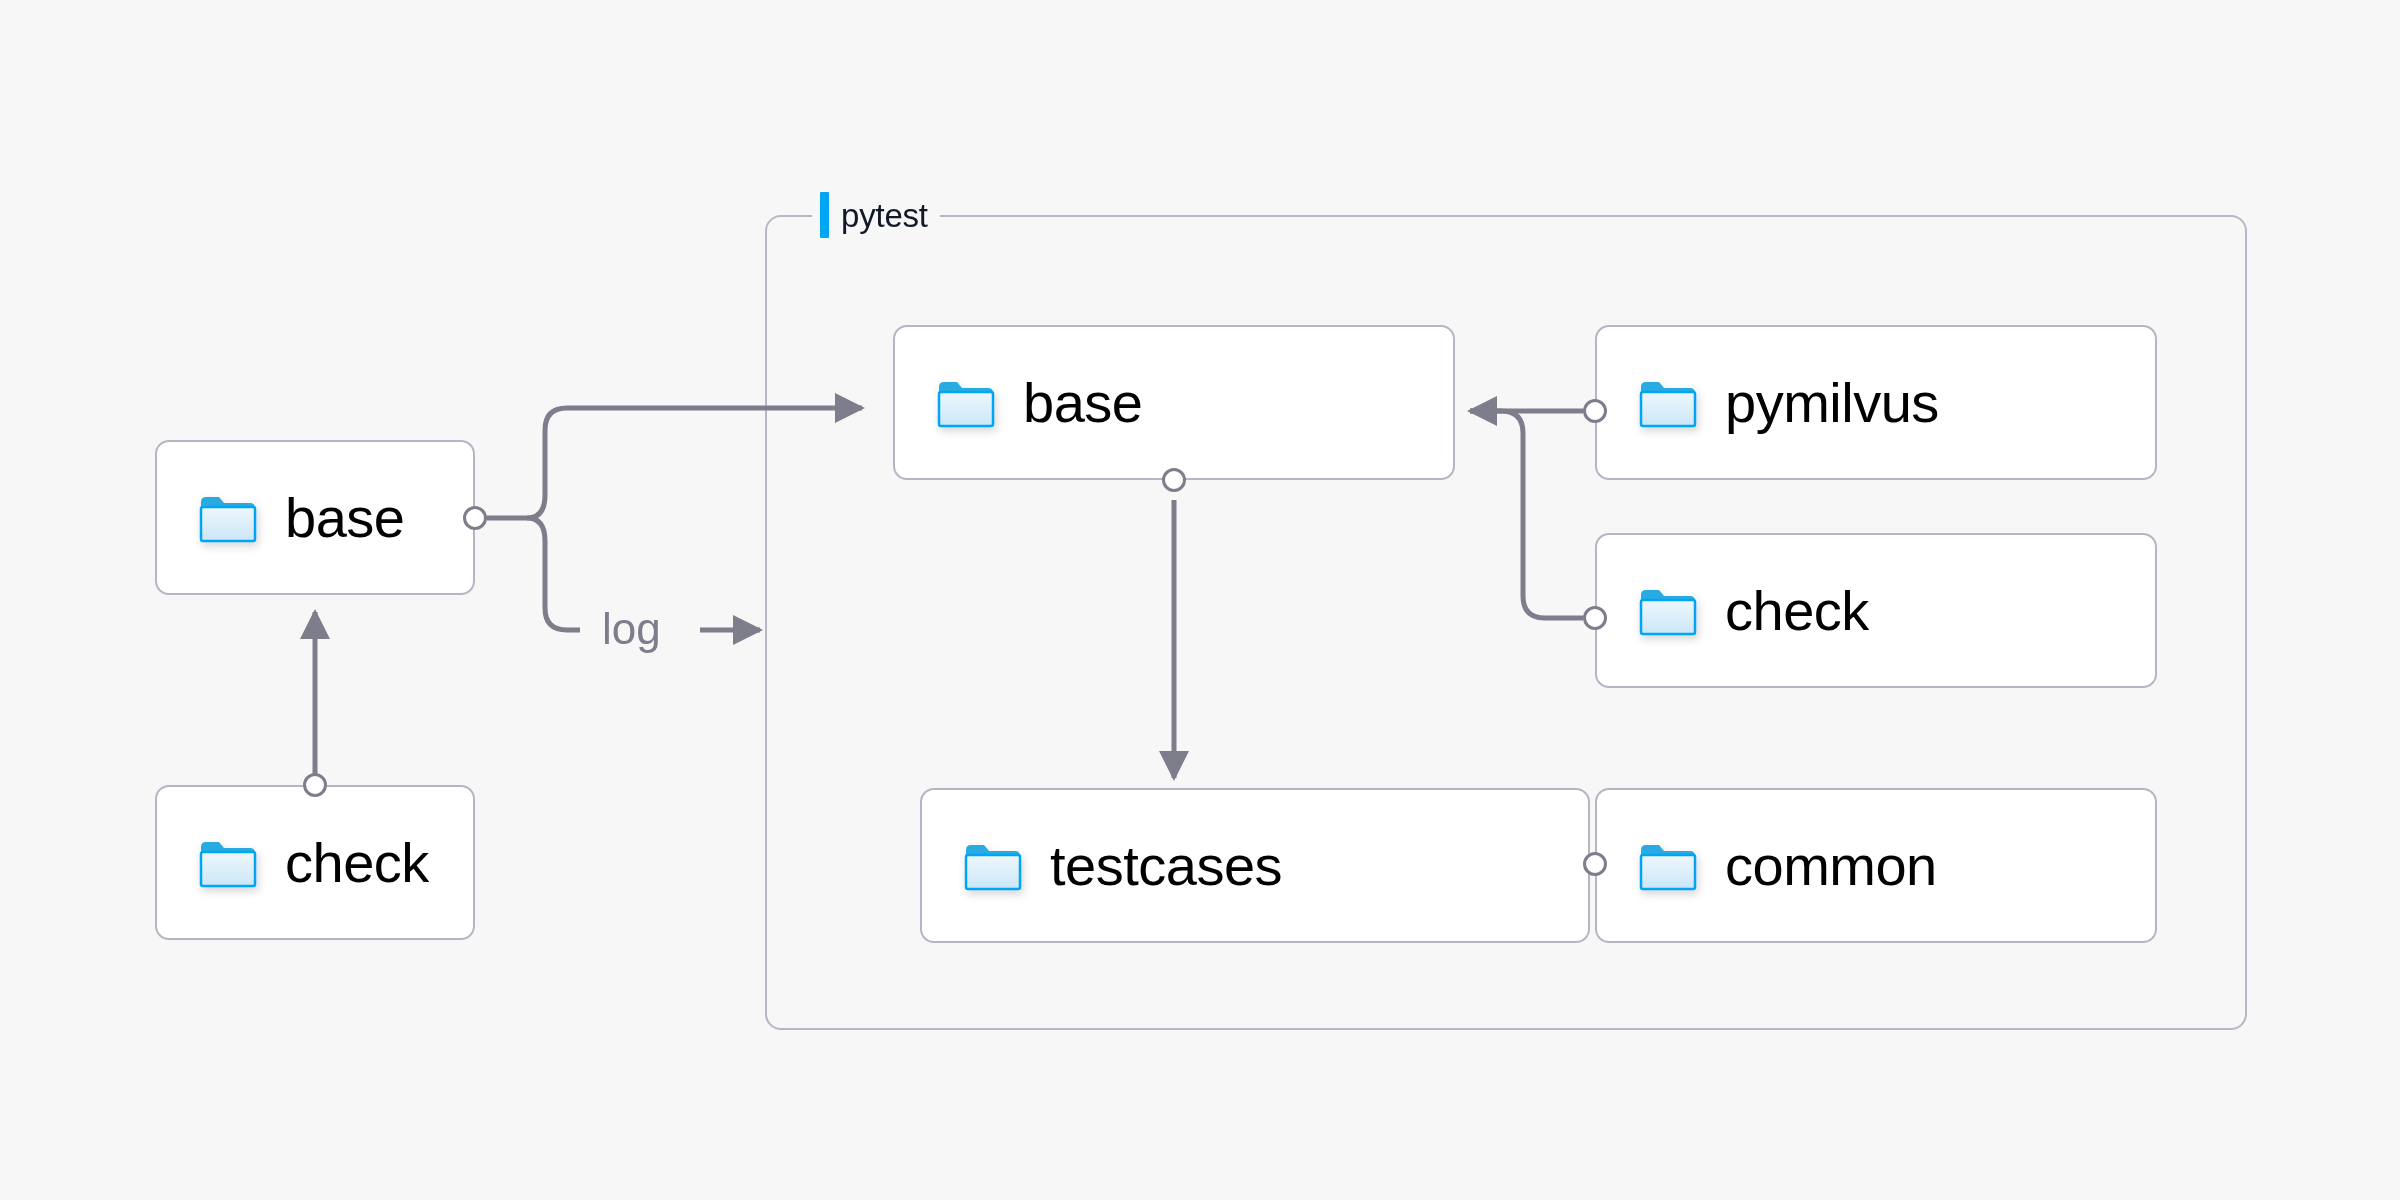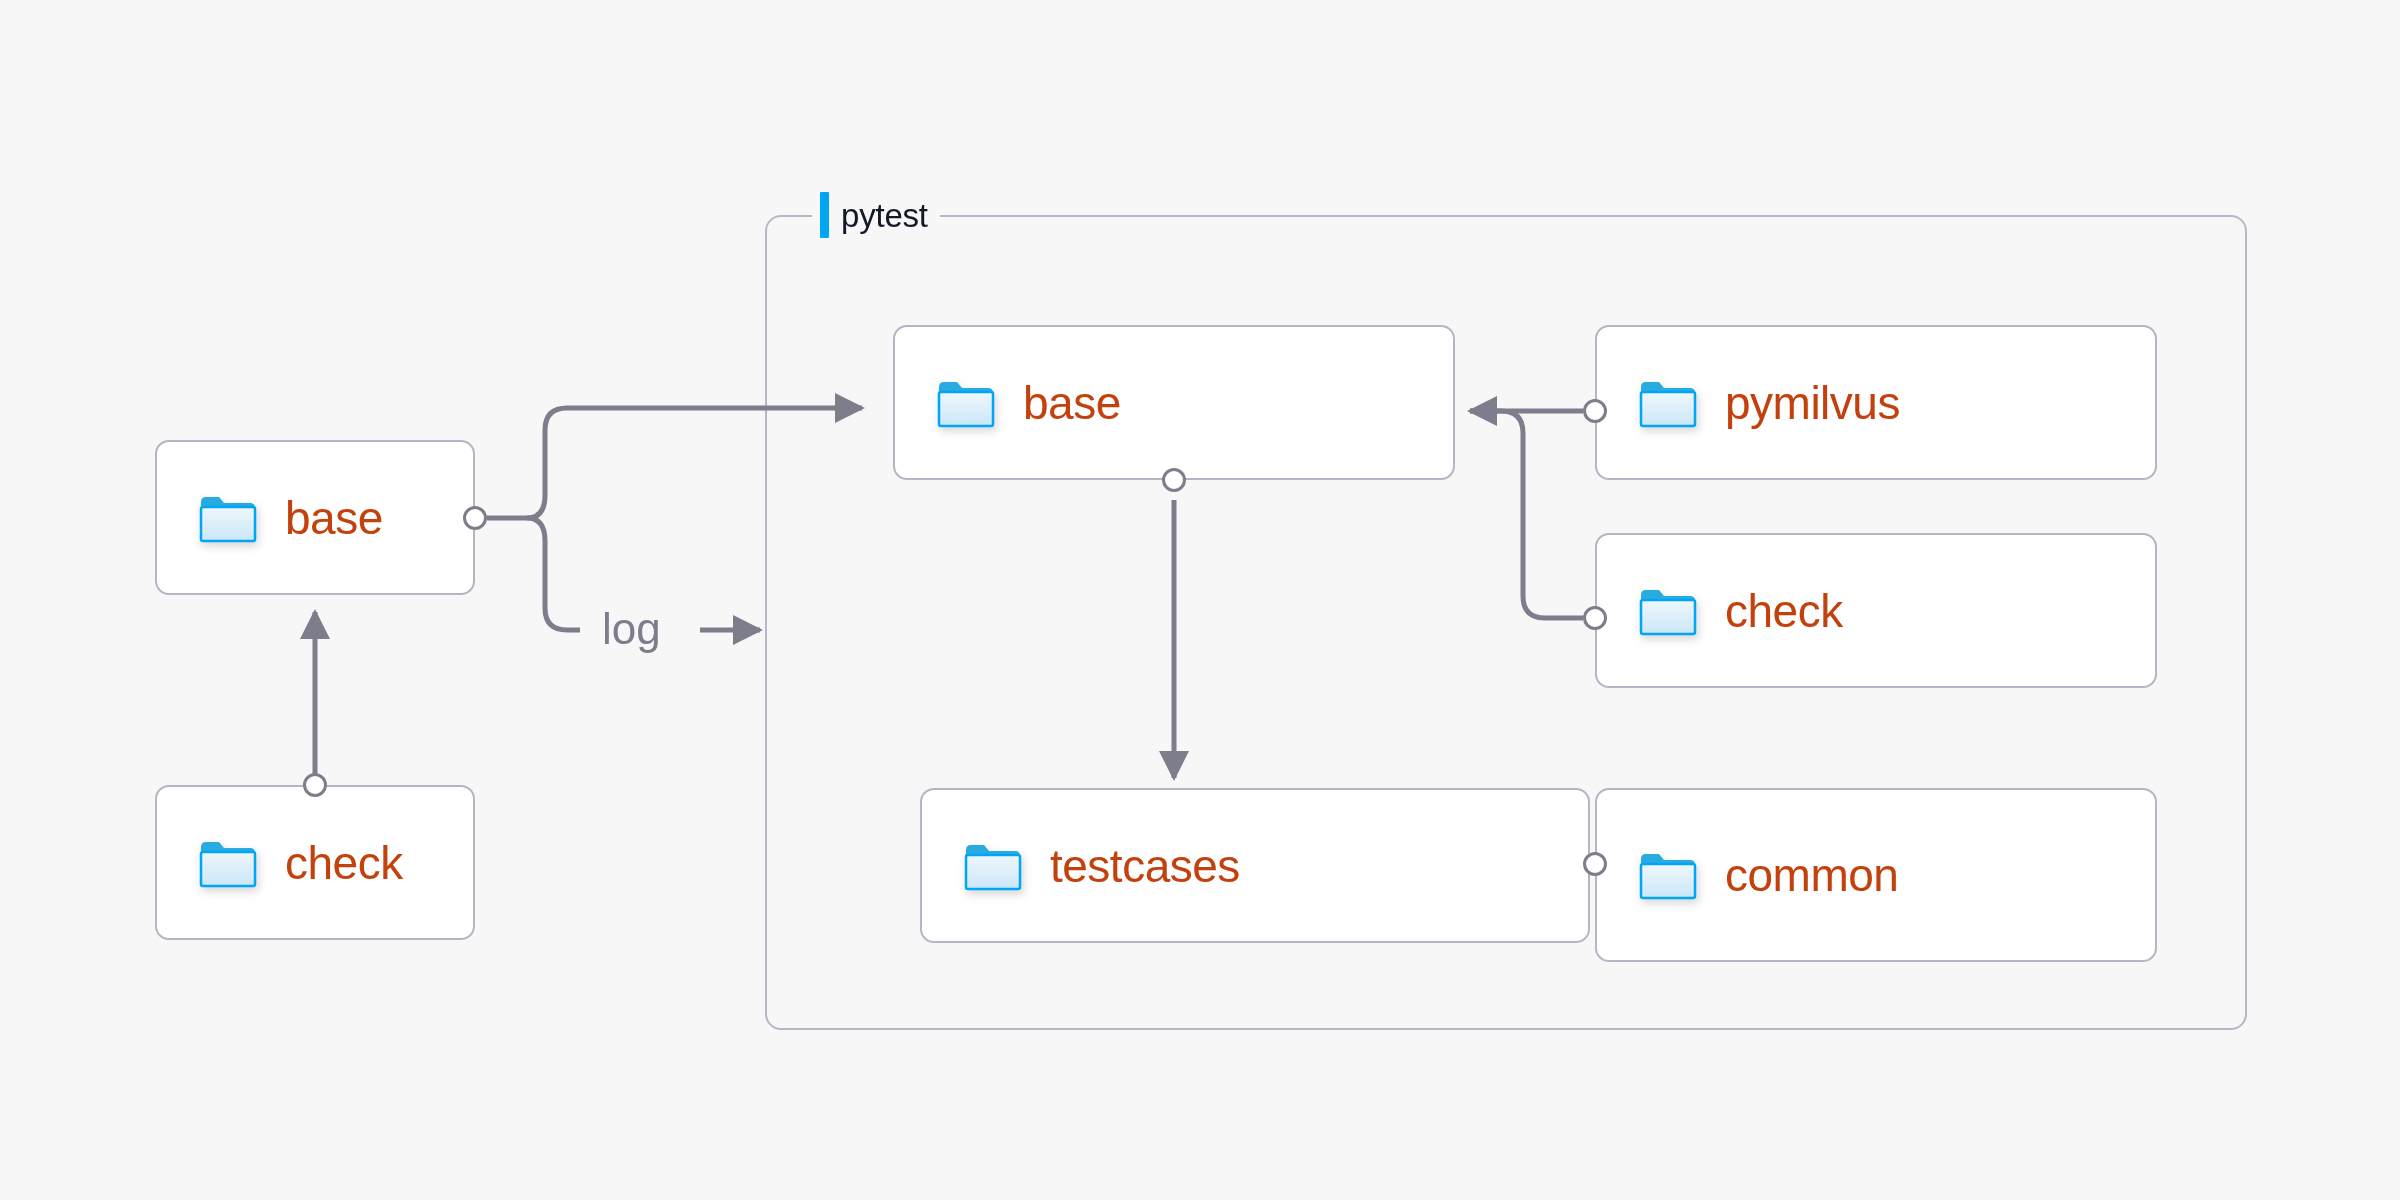--- a/index.html
+++ b/index.html
@@ -73,22 +73,22 @@
     align-items: center;
     z-index: 2;
   }
   .node-inner {
     display: flex;
     align-items: center;
     gap: 28px;
     padding-left: 42px;
   }
   .node-label {
-    font-size: 46px;
-    color: #c2410c;
+    font-size: 56px;
+    color: #000000;
     letter-spacing: -0.5px;
     white-space: nowrap;
     line-height: 1;
   }
   .folder-icon {
     width: 58px;
     height: 50px;
     flex: 0 0 auto;
     display: block;
     filter: drop-shadow(2px 4px 4px rgba(0,0,0,0.16));
@@ -225,21 +225,21 @@
     <div class="node-inner">
       <svg class="folder-icon" viewBox="0 0 58 50">
         <path d="M2 9 Q2 4 7 4 L20 4 L25 10 L51 10 Q56 10 56 15 L56 20 L2 20 Z" fill="#29abe2"></path>
         <rect x="2" y="14" width="54" height="34" rx="2" fill="url(#folderGrad)" stroke="#00a6f4" stroke-width="2.5"></rect>
       </svg>
       <span class="node-label">check</span>
     </div>
   </div>
   <div class="port" style="left:1583px; top:606px;"></div>
 
-  <div class="node" style="left:1595px; top:788px; width:562px; height:174px;">
+  <div class="node" style="left:1595px; top:788px; width:562px; height:155px;">
     <div class="node-inner">
       <svg class="folder-icon" viewBox="0 0 58 50">
         <path d="M2 9 Q2 4 7 4 L20 4 L25 10 L51 10 Q56 10 56 15 L56 20 L2 20 Z" fill="#29abe2"></path>
         <rect x="2" y="14" width="54" height="34" rx="2" fill="url(#folderGrad)" stroke="#00a6f4" stroke-width="2.5"></rect>
       </svg>
       <span class="node-label">common</span>
     </div>
   </div>
   <div class="port" style="left:1583px; top:852px;"></div>
 

